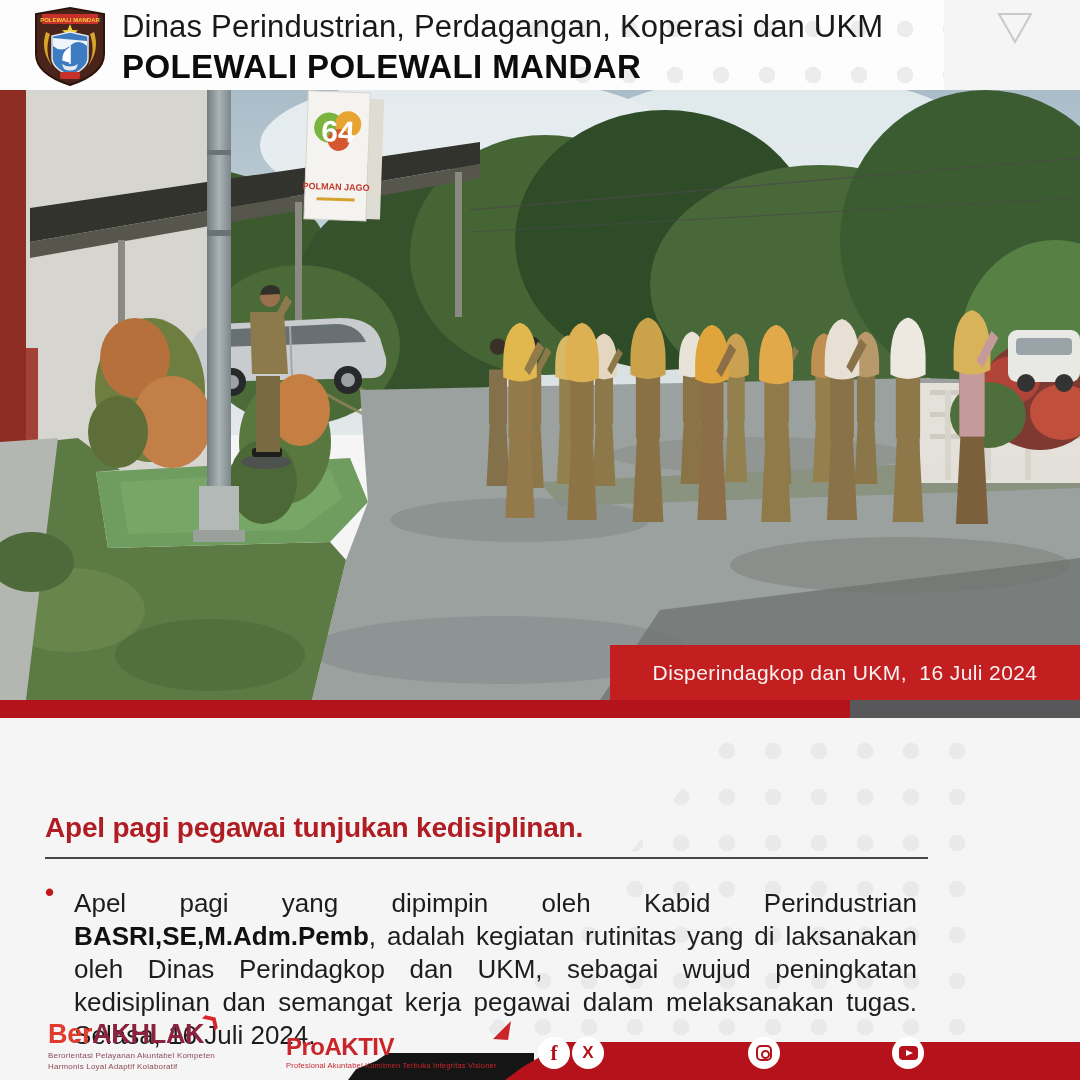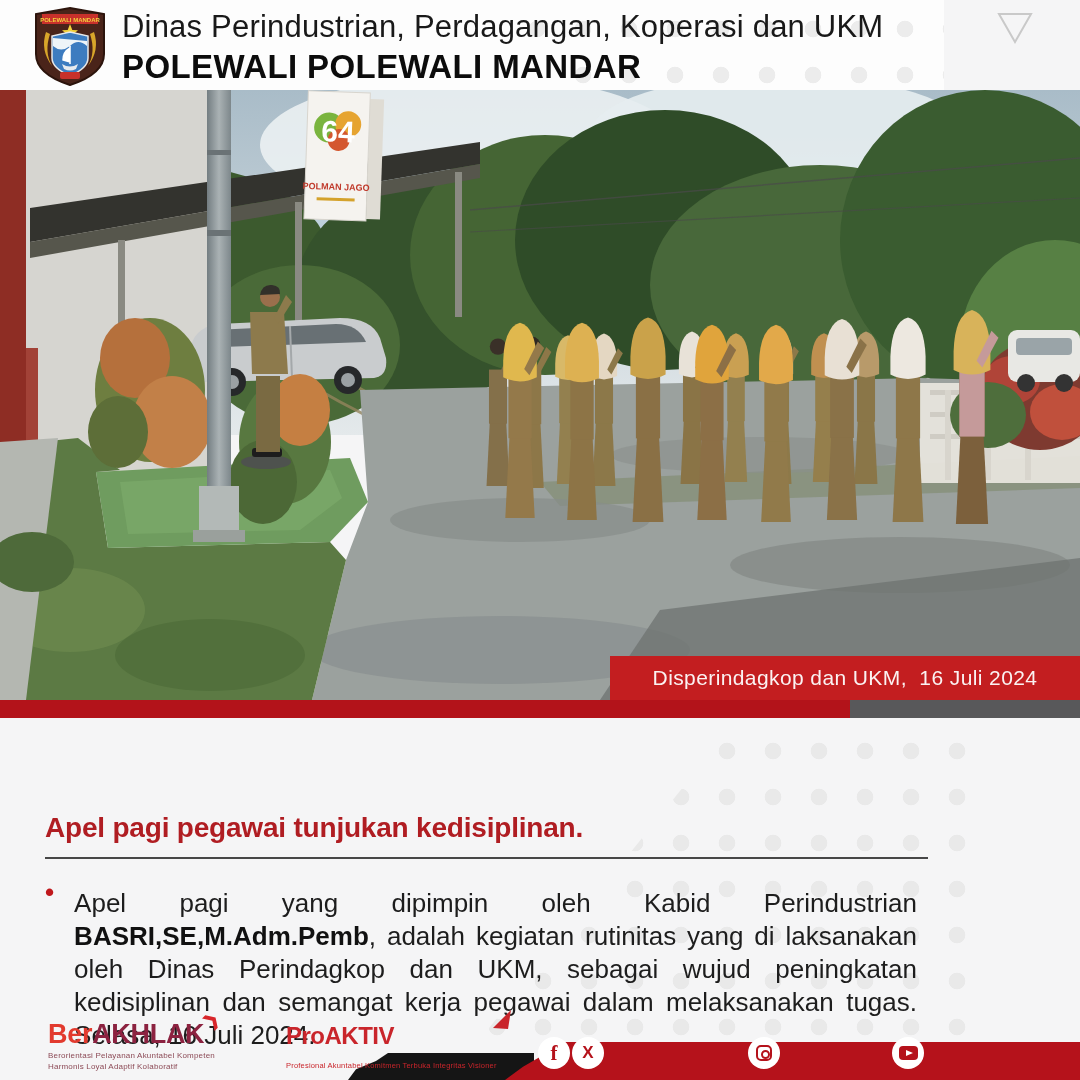--- a/index.html
+++ b/index.html
@@ -14,21 +14,21 @@
      clip-path:polygon(52% 0,100% 0,100% 100%,60% 100%);pointer-events:none;}
   .logo{position:absolute;left:30px;top:6px;width:80px;height:80px;z-index:2;}
   .header-titles{position:absolute;left:122px;top:9px;z-index:2;}
   .header-line1{font-size:31px;color:#191919;letter-spacing:.2px;}
   .header-line2{font-size:33px;font-weight:800;color:#0c0c0c;letter-spacing:.4px;margin-top:3px;}
   .tri-icon{position:absolute;left:996px;top:12px;z-index:2;}
 
   
   .photo{position:absolute;top:90px;left:0;width:1080px;height:610px;overflow:hidden;}
   .photo svg{display:block;}
-  .photo-caption{position:absolute;left:610px;bottom:0;width:470px;height:44px;
+  .photo-caption{position:absolute;left:610px;bottom:0;width:470px;height:55px;
      background:#c31e20;color:#fbf2f2;font-size:21px;letter-spacing:.4px;
      display:flex;align-items:center;justify-content:center;}
 
   
   .bar-row{position:absolute;top:700px;left:0;width:1080px;height:18px;display:flex;z-index:4;}
   .bar-red{width:850px;height:18px;background:#b3131a;}
   .bar-gray{width:230px;height:18px;background:#58585a;}
 
   
   .content{position:absolute;top:718px;left:0;width:972px;height:362px;background:#f5f5f6;}
@@ -49,21 +49,21 @@
   .berakhlak{position:absolute;left:48px;bottom:8px;}
   .berakhlak-name{font-size:27px;font-weight:800;letter-spacing:-.3px;position:relative;display:inline-block;}
   .ber{color:#e23a2e;text-align:right;}
   .akhlak{color:#8c2240;}
   .berakhlak-arrow{position:absolute;right:-14px;top:-9px;color:#d8252a;font-size:17px;font-weight:800;
      transform:rotate(-45deg);}
   .berakhlak-tag{font-size:8px;color:#8c4a56;letter-spacing:.2px;line-height:11px;}
   .proaktiv{position:absolute;left:286px;bottom:10px;}
   .proaktiv-name{font-size:24px;font-weight:800;color:#c9252b;letter-spacing:-.5px;position:relative;display:inline-block;}
   .proaktiv-flag{position:absolute;right:-16px;top:-12px;}
-  .proaktiv-tag{font-size:7.5px;color:#c9252b;letter-spacing:.2px;margin-top:11px;}
+  .proaktiv-tag{font-size:7.5px;color:#c9252b;letter-spacing:.2px;margin-top:0;}
   .footer-black{position:absolute;left:348px;bottom:0;width:186px;height:27px;background:#151515;
      clip-path:polygon(40px 0,100% 0,100% 100%,0 100%,8px 60%,28px 8px);}
   .footer-red{position:absolute;left:505px;bottom:0;width:575px;height:38px;background:#b5121b;
      clip-path:polygon(50px 0,100% 0,100% 100%,0 100%,18px 65%,40px 12px);}
   .soc{position:absolute;bottom:11px;width:32px;height:32px;border-radius:50%;background:#ffffff;
      display:flex;align-items:center;justify-content:center;z-index:7;}
   .soc-fb{left:538px;}
   .soc-x{left:572px;}
   .soc-ig{left:748px;}
   .soc-yt{left:892px;}

